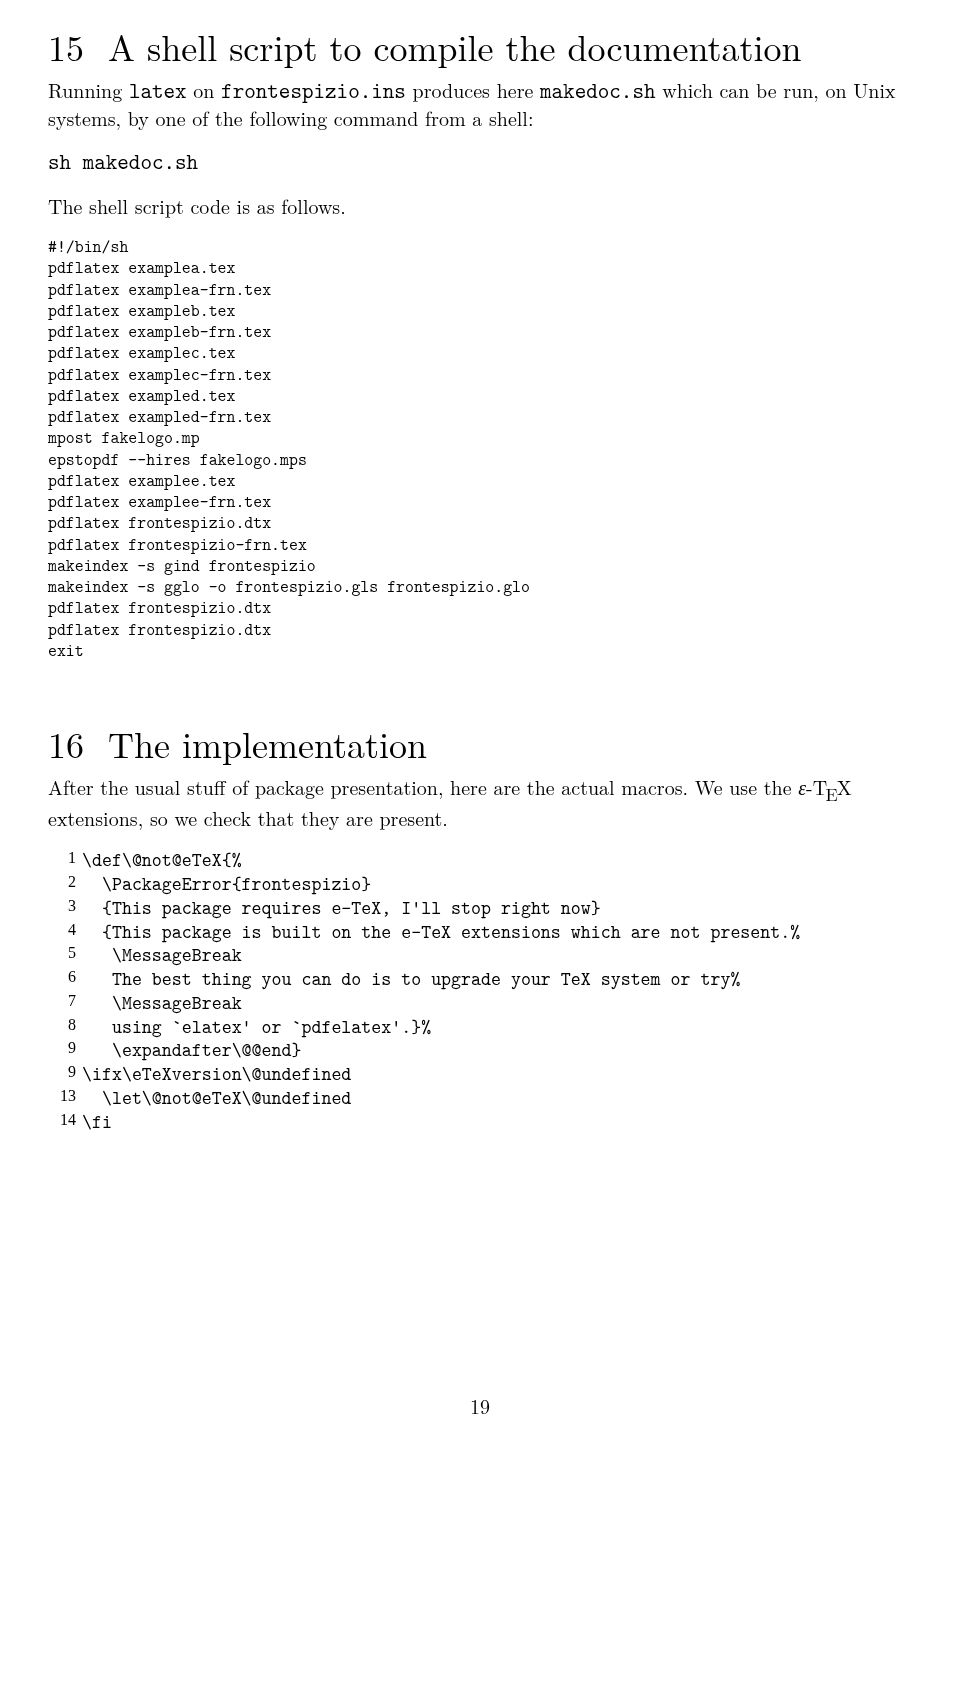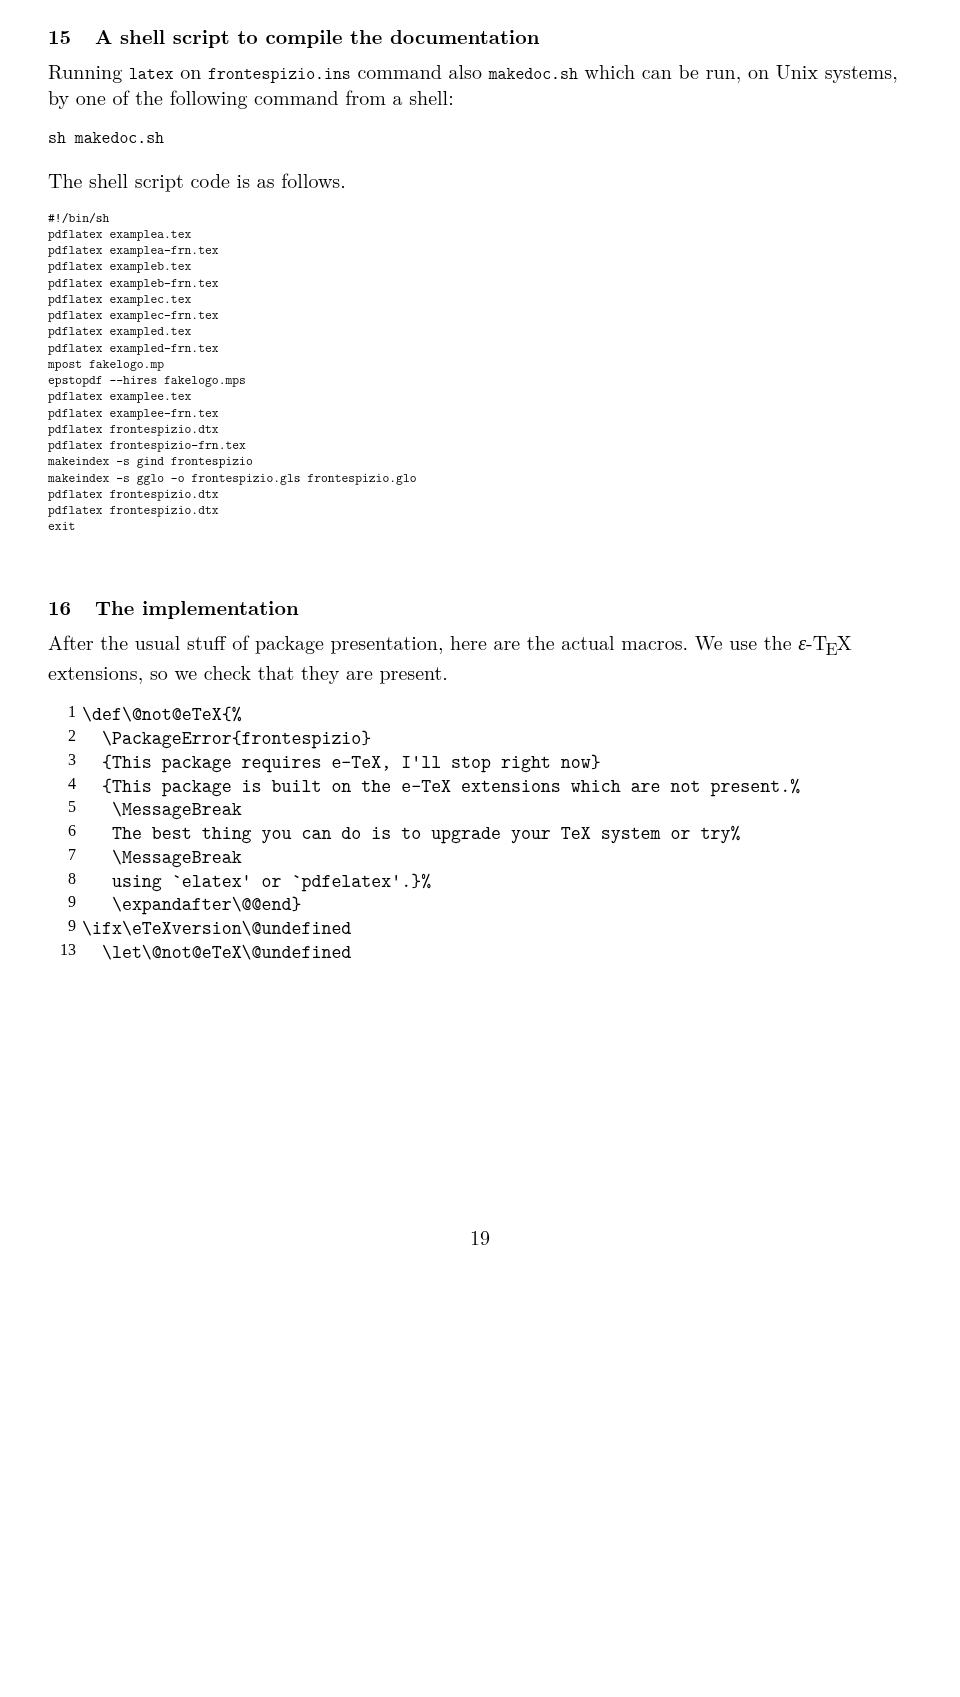--- a/index.html
+++ b/index.html
@@ -7,39 +7,39 @@
     font-size: 20px;
     line-height: 1.25;
     color: #000;
     background: #fff;
     margin: 0;
     padding: 24px 48px 48px 48px;
     width: 960px;
     box-sizing: border-box;
   }
   h1 {
-    font-size: 20px;
-    font-weight: bold;
+    font-size: 36px;
+    font-weight: normal;
     margin: 0 0 10px 0;
     line-height: 1.2;
   }
   .secnum {
     display: inline-block;
     margin-right: 24px;
   }
   .paragraph {
     margin: 0 0 18px 0;
   }
   .tt {
     font-family: "Latin Modern Mono", "Courier New", monospace;
-    font-size: 17px;
+    font-size: 22px;
   }
   .code-block {
     font-family: "Latin Modern Mono", "Courier New", monospace;
-    font-size: 13px;
+    font-size: 17px;
     white-space: pre;
     line-height: 1.25;
     margin: 0 0 60px 0;
   }
   .numcode {
     font-family: serif;
     font-size: 19px;
     line-height: 1.25;
     margin: 8px 0 0 0;
   }
@@ -74,21 +74,21 @@
   }
 </style>
 </head>
 <body>
 
 <h1>
   <span class="secnum">15</span><span>A shell script to compile the documentation</span>
 </h1>
 
 <p class="paragraph">
-  <span>Running </span><span class="tt">latex</span><span> on </span><span class="tt">frontespizio.ins</span><span> command also </span><span class="tt">makedoc.sh</span><span> which can be run, on Unix systems, by one of the following command from a shell:</span>
+  <span>Running </span><span class="tt">latex</span><span> on </span><span class="tt">frontespizio.ins</span><span> produces here </span><span class="tt">makedoc.sh</span><span> which can be run, on Unix systems, by one of the following command from a shell:</span>
 </p>
 
 <p class="paragraph tt">sh makedoc.sh</p>
 
 <p class="paragraph">The shell script code is as follows.</p>
 
 <div class="code-block">#!/bin/sh
 pdflatex examplea.tex
 pdflatex examplea-frn.tex
 pdflatex exampleb.tex
@@ -155,15 +155,19 @@
       <div class="lc">   \expandafter\@@end}</div>
     </div>
     <div class="numline">
       <div class="ln">9</div>
       <div class="lc">\ifx\eTeXversion\@undefined</div>
     </div>
     <div class="numline">
       <div class="ln">13</div>
       <div class="lc">  \let\@not@eTeX\@undefined</div>
     </div>
+    <div class="numline">
+      <div class="ln">14</div>
+      <div class="lc">\fi</div>
+    </div>
   </div>
 
 <div class="page-number">19</div>
 
 </body></html>

